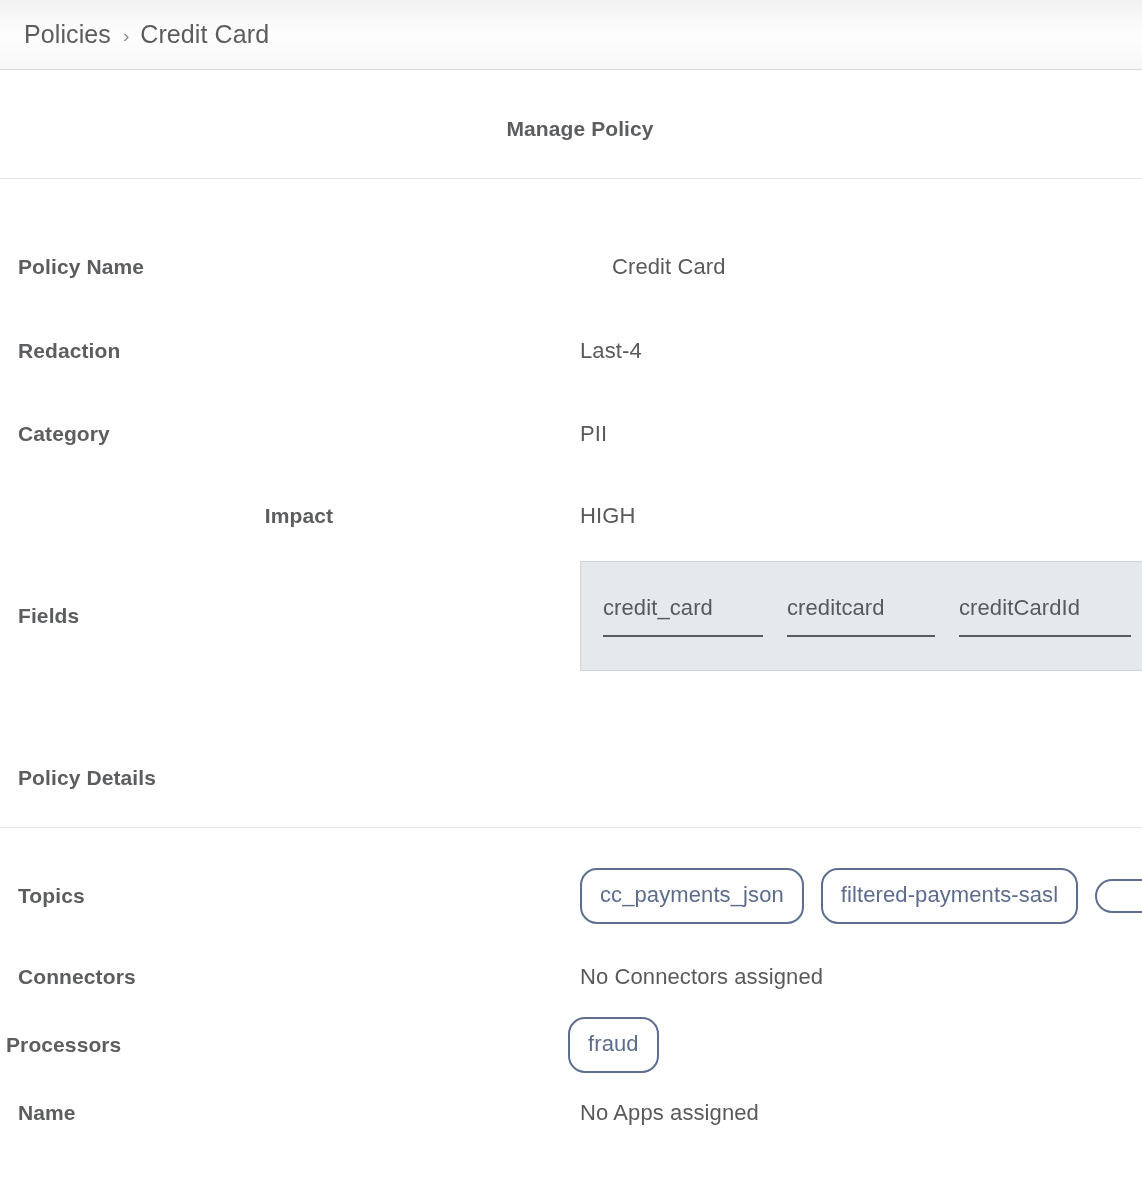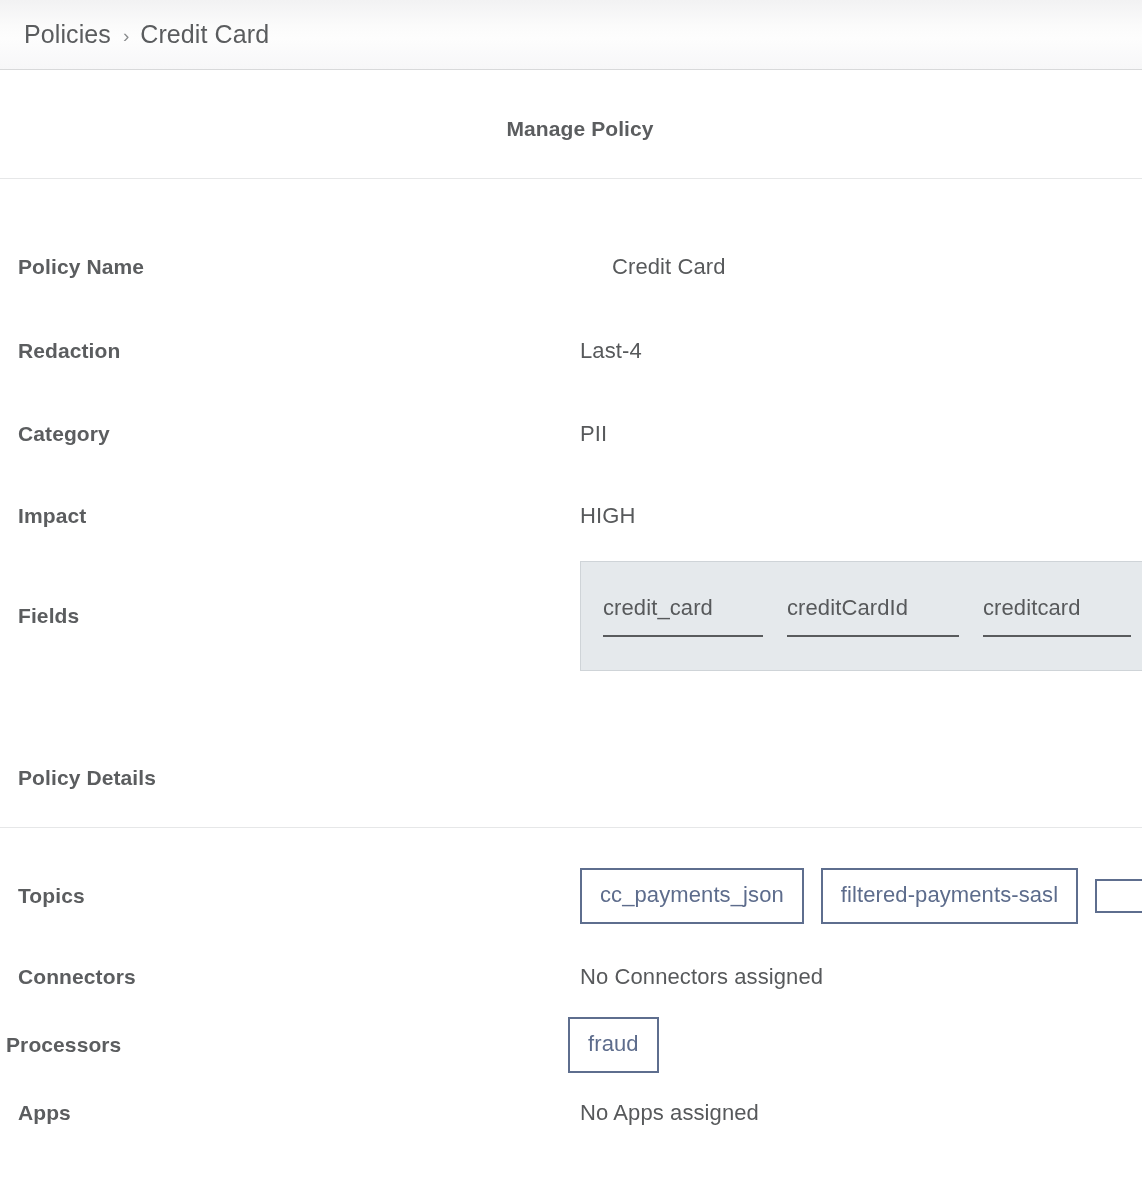--- a/index.html
+++ b/index.html
@@ -83,21 +83,21 @@
     font-size: 22px;
     color: #57595b;
     letter-spacing: 0.1px;
     white-space: nowrap;
   }
 
   
   .row-policy-name { height: 84px; margin-top: 46px; gap: 32px; }
   .row-redaction   { height: 84px; }
   .row-category    { height: 82px; }
-  .row-impact      { height: 82px; }
+  .row-impact      { height: 82px; text-align: center; }
   .row-fields      { height: 118px; align-items: center; }
 
   
   .fields-box {
     background: #e5e9ec;
     border: 1px solid #cfd4d8;
     box-sizing: border-box;
     height: 110px;
     width: 580px;       
     display: flex;
@@ -130,21 +130,21 @@
   .row-apps       { height: 68px; }
 
   .chip-list {
     display: flex;
     align-items: center;
     gap: 17px;
     flex-wrap: nowrap;
   }
   .chip {
     border: 2px solid #5e6e8e;
-    border-radius: 0;
+    border-radius: 17px;
     background: #ffffff;
     color: #5d6c8c;
     font-size: 22px;
     font-family: "Liberation Sans", sans-serif;
     line-height: 1;
     padding: 14px 18px 16px 18px;
     white-space: nowrap;
     box-sizing: border-box;
     cursor: pointer;
     letter-spacing: 0.1px;
@@ -186,22 +186,22 @@
 
     <div class="row row-impact">
       <div class="row-label">Impact</div>
       <div class="row-value">HIGH</div>
     </div>
 
     <div class="row row-fields">
       <div class="row-label">Fields</div>
       <div class="fields-box">
         <input class="field-input field-w1" type="text" value="credit_card" style="">
+        <input class="field-input field-w2" type="text" value="creditcard" style="">
         <input class="field-input field-w3" type="text" value="creditCardId" style="">
-        <input class="field-input field-w2" type="text" value="creditcard" style="">
       </div>
     </div>
 
   </div>
 
   <div class="section-title title-details" style="margin-top:91px;">Policy Details</div>
 
   <div class="divider"></div>
 
   <div class="rows">
@@ -221,19 +221,19 @@
     </div>
 
     <div class="row row-processors">
       <div class="row-label">Processors</div>
       <div class="chip-list">
         <span class="chip">fraud</span>
       </div>
     </div>
 
     <div class="row row-apps">
-      <div class="row-label">Apps</div>
+      <div class="row-label">Name</div>
       <div class="row-value value-empty">No Apps assigned</div>
     </div>
 
   </div>
 
 </div>
 
 </body></html>

